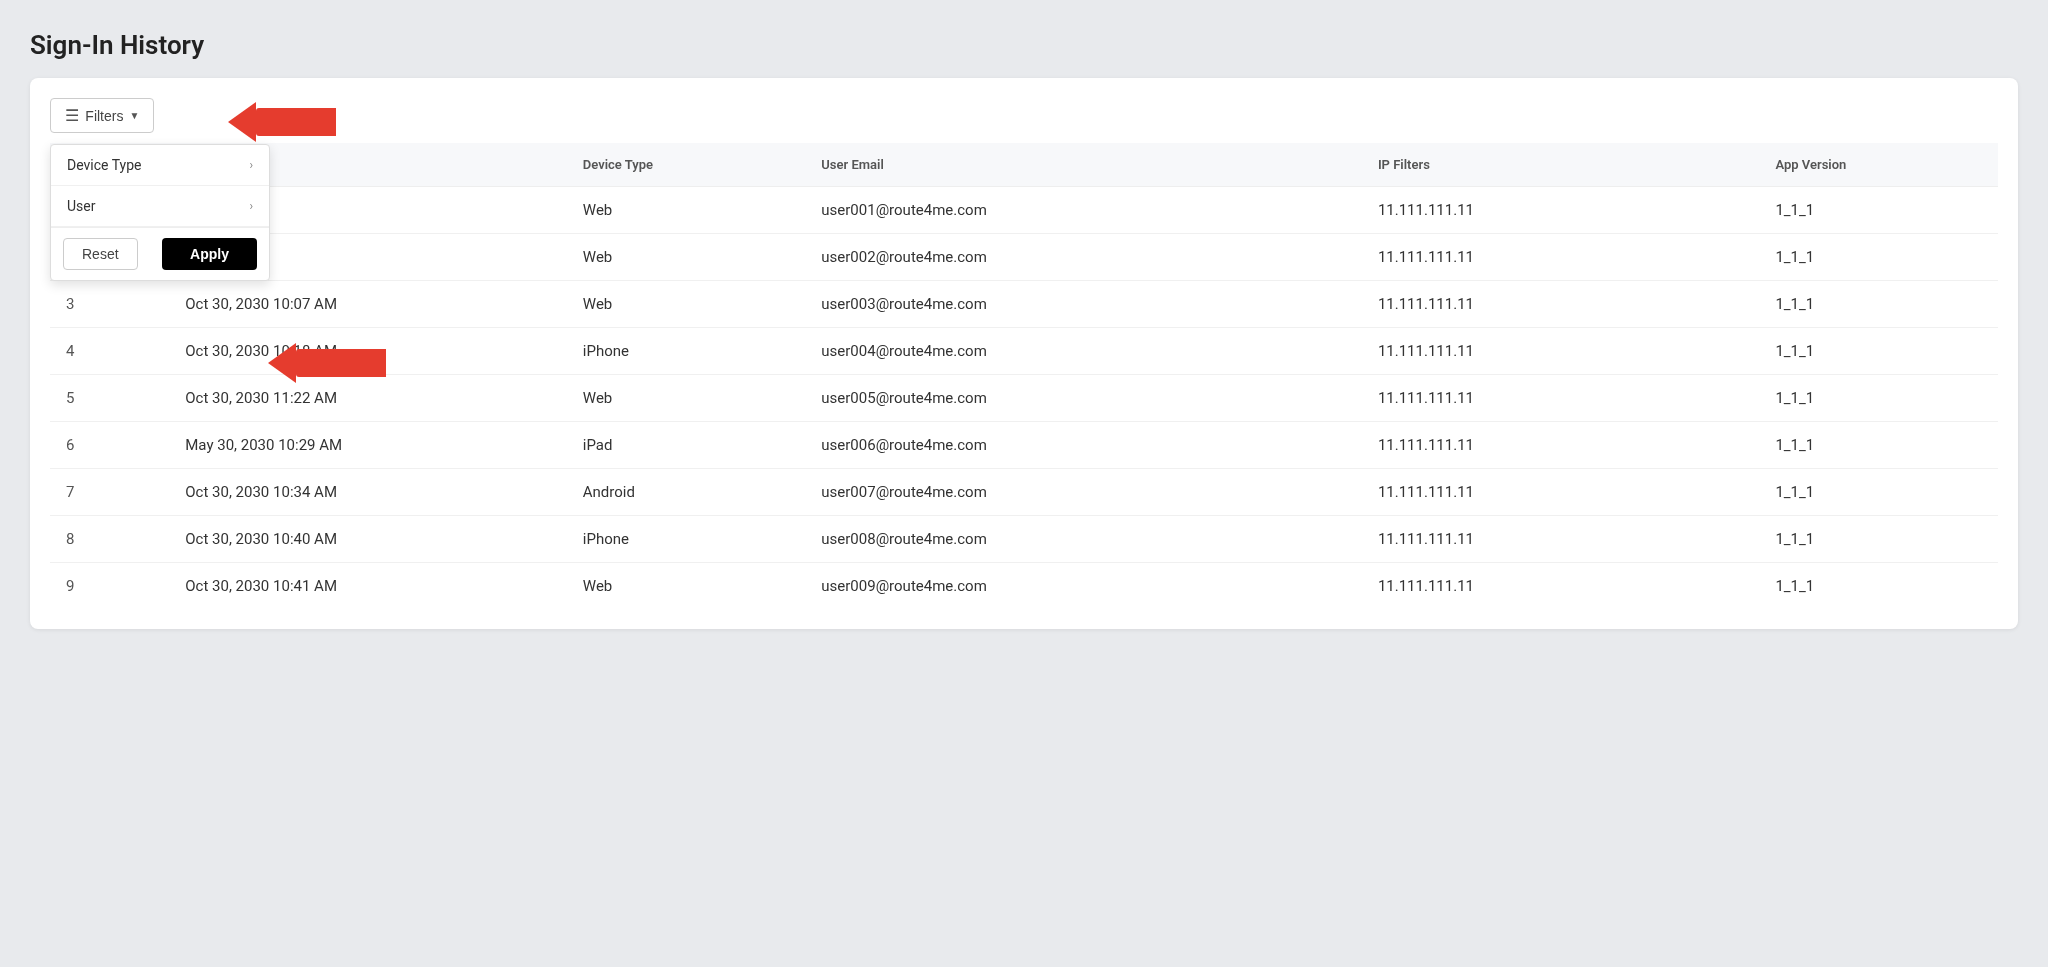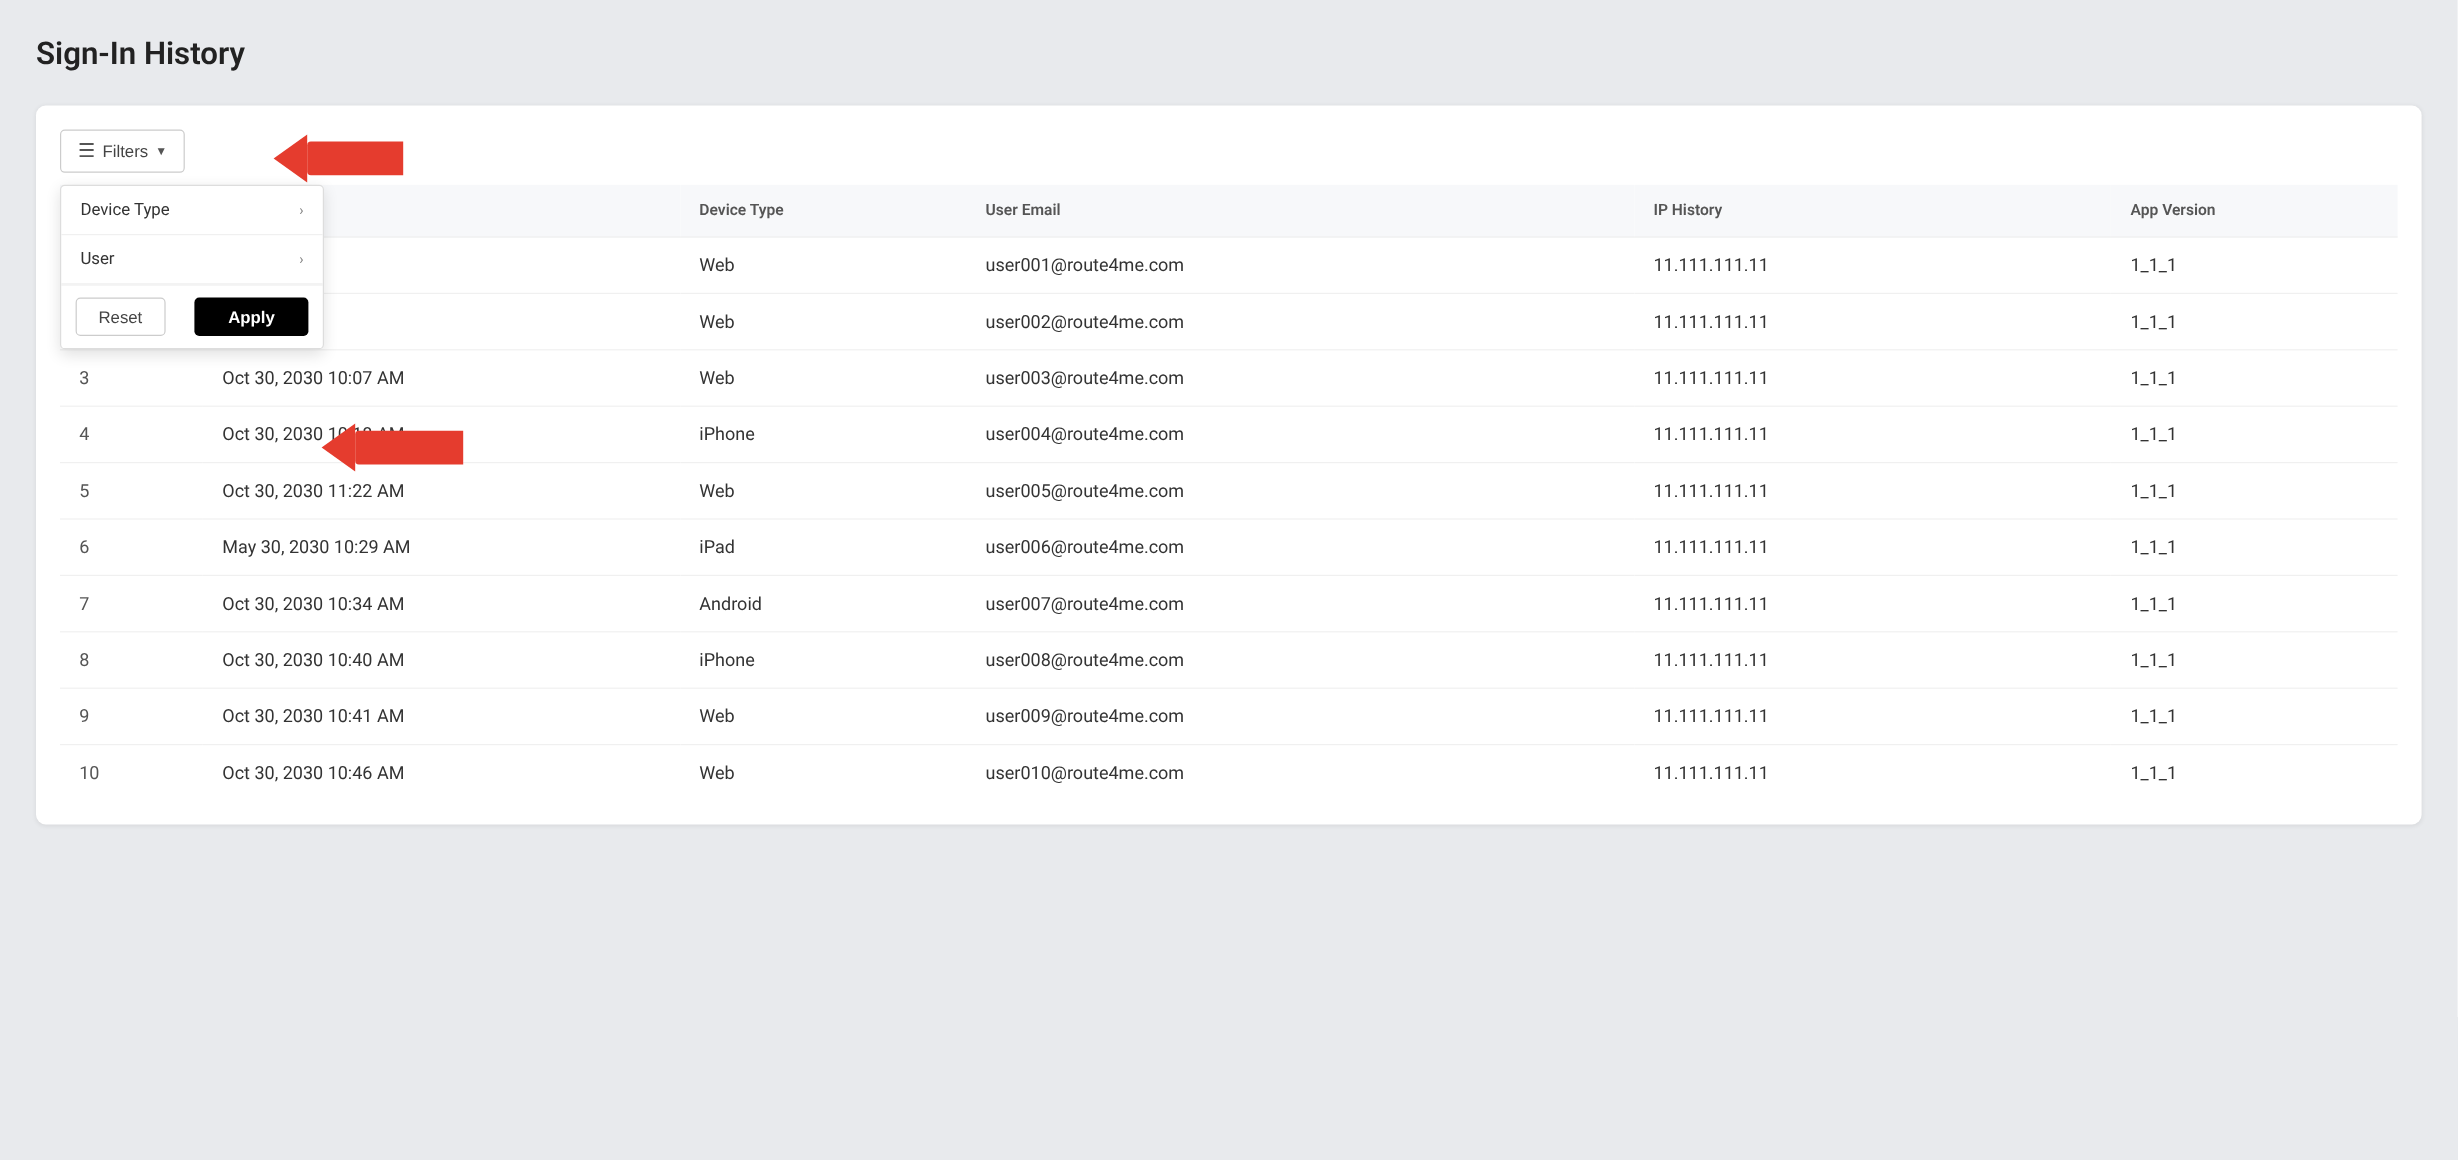--- a/index.html
+++ b/index.html
@@ -8,21 +8,21 @@
       font-family: -apple-system, BlinkMacSystemFont, 'Segoe UI', Roboto, sans-serif;
       font-size: 14px;
       color: #333;
       padding: 30px;
       min-height: 967px;
     }
     .page-title {
       font-size: 26px;
       font-weight: 600;
       color: #222;
-      margin-bottom: 28px;
+      margin-bottom: 18px;
     }
     .card {
       background: #fff;
       border-radius: 8px;
       padding: 20px;
       box-shadow: 0 1px 4px rgba(0,0,0,0.08);
       position: relative;
     }
     .toolbar {
       margin-bottom: 0;
@@ -220,21 +220,21 @@
     </div>
   </div>
 
   <table>
     <thead>
       <tr>
         <th class="col-num"></th>
         <th class="col-date">Date</th>
         <th class="col-device">Device Type</th>
         <th class="col-email">User Email</th>
-        <th class="col-ip">IP History</th>
+        <th class="col-ip">IP Filters</th>
         <th class="col-version">App Version</th>
       </tr>
     </thead>
     <tbody id="table-body">
     <tr>
       <td class="col-num"></td>
       <td class="col-date"></td>
       <td class="col-device">Web</td>
       <td class="col-email">user001@route4me.com</td>
       <td class="col-ip">11.111.111.11</td>
@@ -297,23 +297,15 @@
       <td class="col-version">1_1_1</td>
     </tr>
         <tr>
       <td class="col-num">9</td>
       <td class="col-date">Oct 30, 2030 10:41 AM</td>
       <td class="col-device">Web</td>
       <td class="col-email">user009@route4me.com</td>
       <td class="col-ip">11.111.111.11</td>
       <td class="col-version">1_1_1</td>
     </tr>
-        <tr>
-      <td class="col-num">10</td>
-      <td class="col-date">Oct 30, 2030 10:46 AM</td>
-      <td class="col-device">Web</td>
-      <td class="col-email">user010@route4me.com</td>
-      <td class="col-ip">11.111.111.11</td>
-      <td class="col-version">1_1_1</td>
-    </tr>
       </tbody>
   </table>
 </div>
 
 </body></html>

